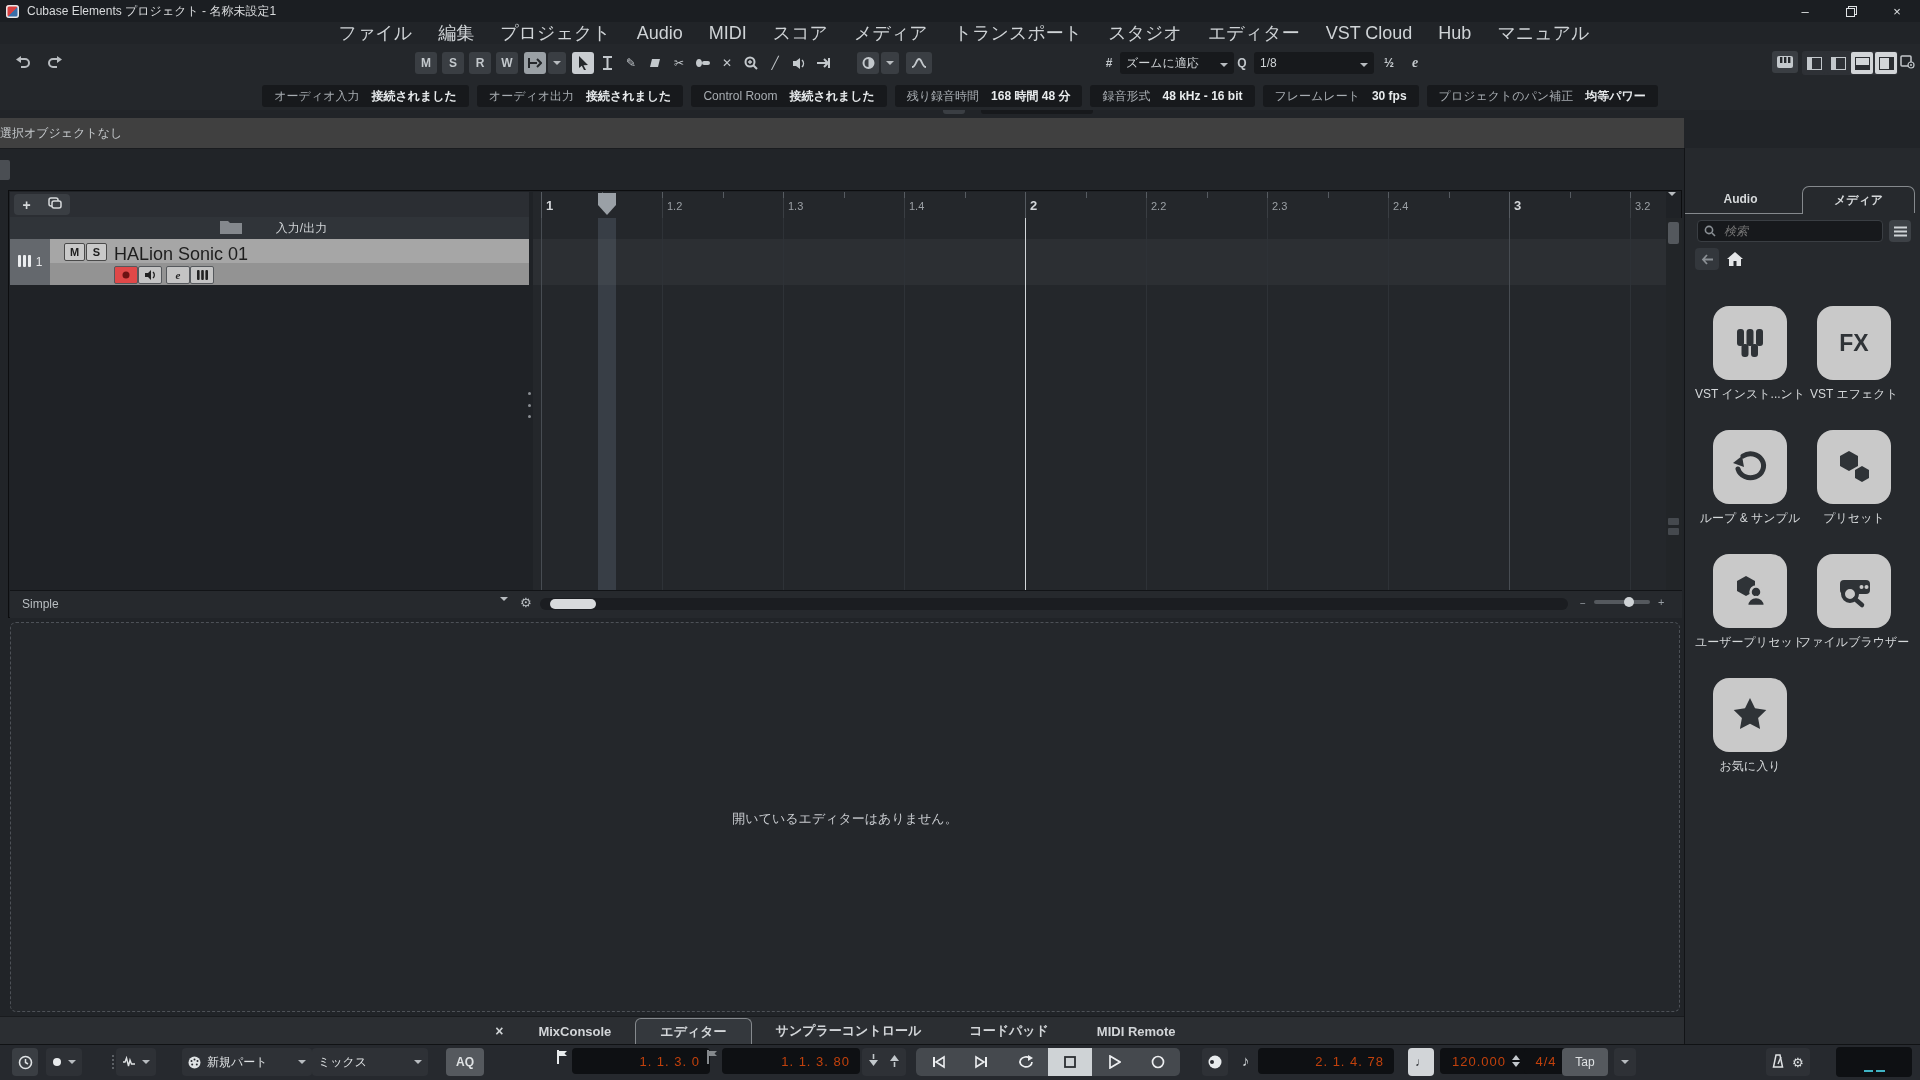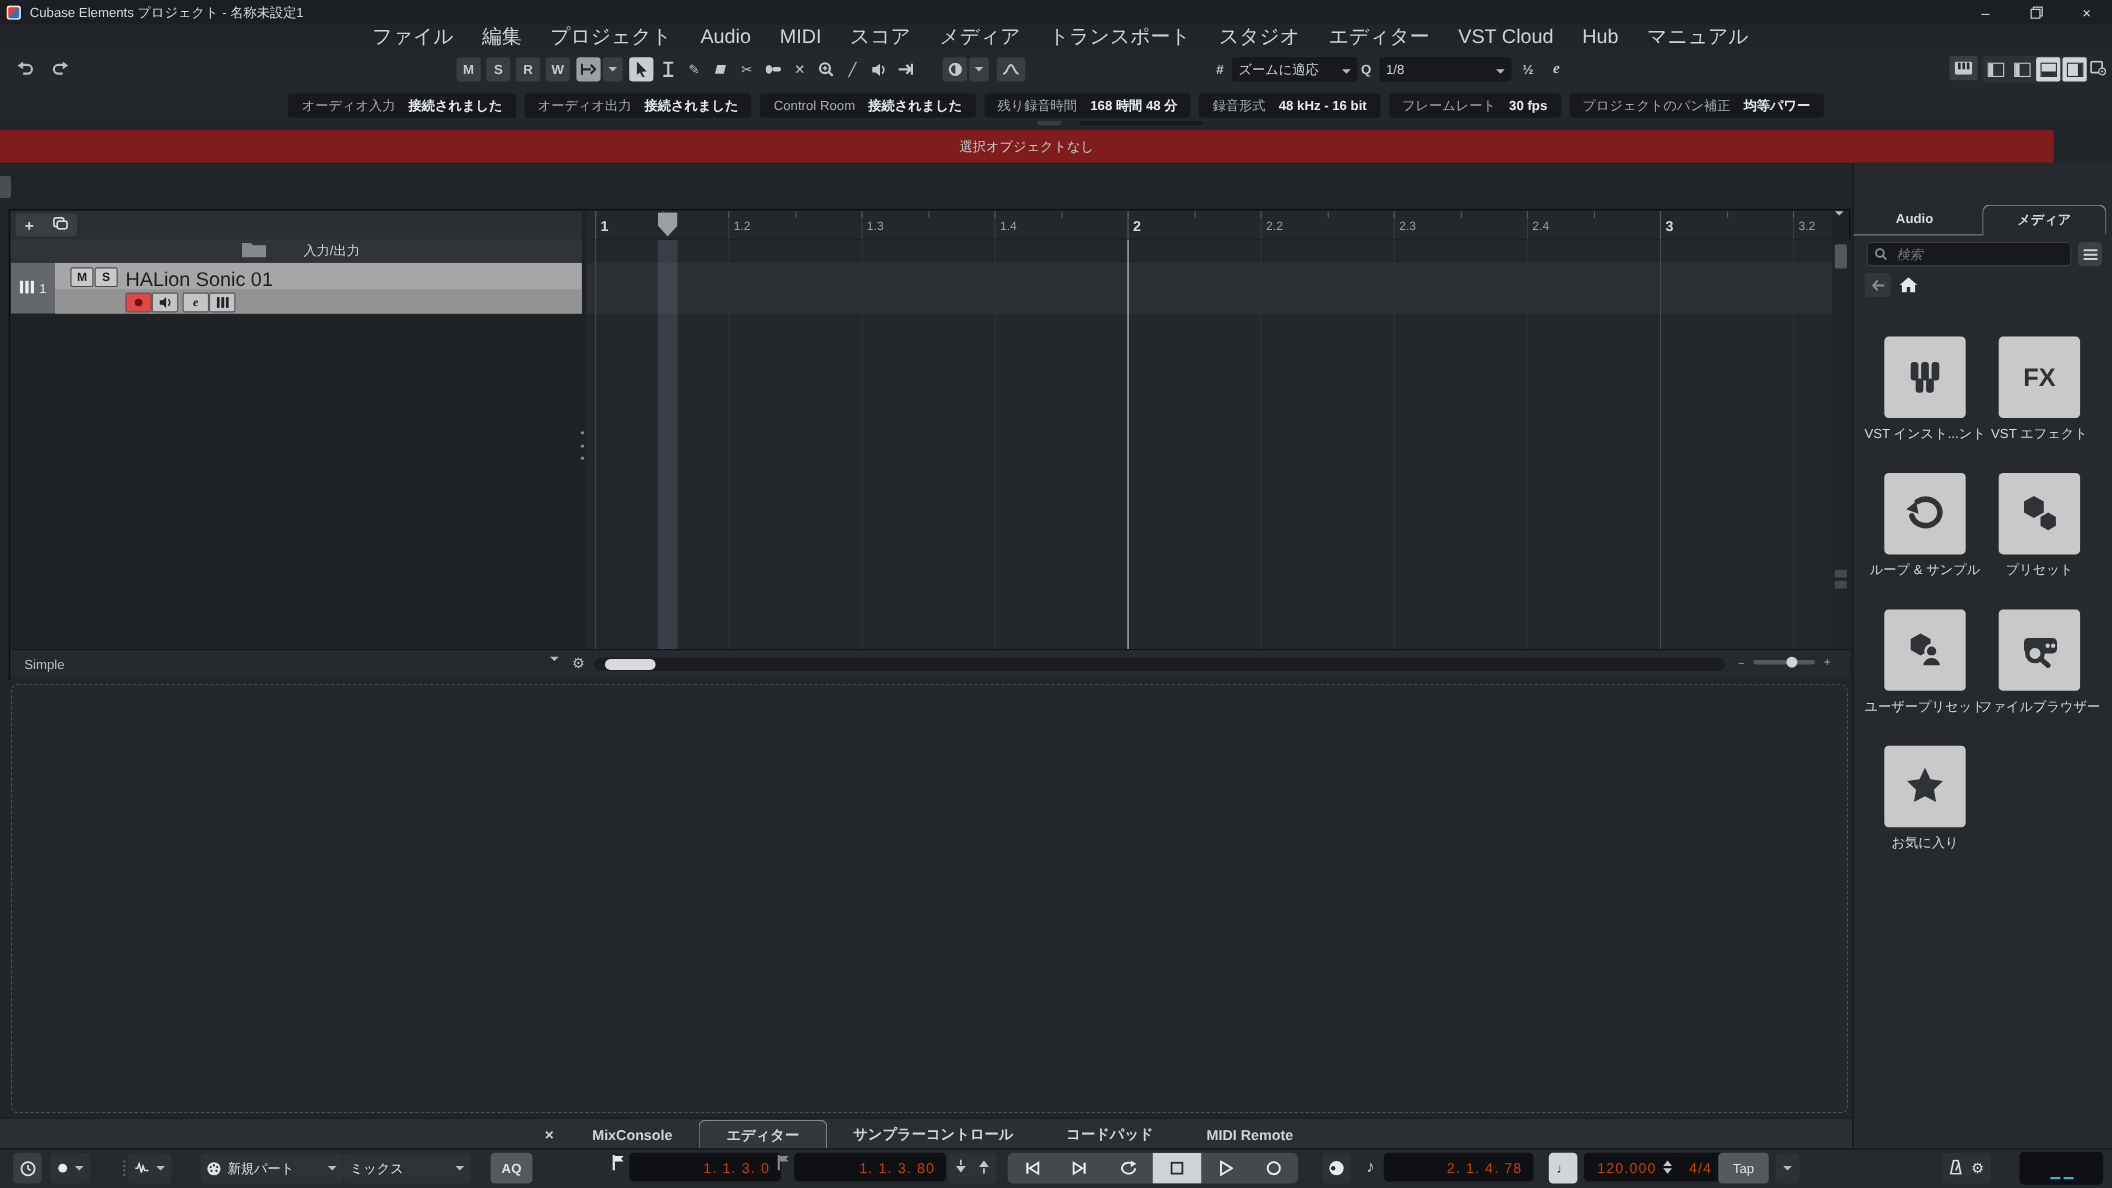--- a/index.html
+++ b/index.html
@@ -36,21 +36,21 @@
   .zicon{width:13px;height:11px;border:1.5px solid #c3c8cc;position:relative;}
   .zonebtn.on .zicon{border-color:#2a2d31;}
   .zicon.l:before{content:"";position:absolute;left:0;top:0;bottom:0;width:4px;background:#c3c8cc;}
   .zonebtn.on .zicon.b:before{content:"";position:absolute;left:0;right:0;bottom:0;height:4px;background:#2a2d31;}
   .zonebtn.on .zicon.r:before{content:"";position:absolute;right:0;top:0;bottom:0;width:4px;background:#2a2d31;}
   
   .infobar{left:0;top:82px;width:1920px;height:28px;display:flex;justify-content:center;align-items:center;gap:8px;background:#24272b;}
   .pill{display:flex;align-items:center;gap:12px;background:#17191c;border-radius:3px;height:22px;padding:0 12px;}
   .pill .plabel{color:#a7acb1;font-size:12px;}
   .pill .pvalue{color:#e8ebed;font-size:12px;font-weight:bold;}
-  .statusline{left:0;top:118px;width:1867px;height:30px;background:#7f1d1d;display:flex;align-items:center;justify-content:center;color:#c6cacd;border-bottom:1px solid #1a1c1f;}
+  .statusline{left:0;top:118px;width:1684px;height:30px;background:#404040;display:flex;align-items:center;justify-content:flex-start;color:#c6cacd;border-bottom:1px solid #1a1c1f;}
   
   .project{left:8px;top:190px;width:1674px;height:428px;background:#1f2226;border:1px solid #0c0d0f;box-sizing:border-box;}
   .trackhdr{left:10px;top:192px;width:519px;height:25px;background:#2b2e33;}
   .hdrgroup{position:absolute;left:4px;top:2px;height:21px;width:56px;background:#3a3e43;border-radius:4px;display:flex;align-items:center;justify-content:space-around;color:#d6d9db;font-weight:bold;}
   .ruler{left:533px;top:192px;width:1133px;height:26px;background:#24272b;border-bottom:1px solid #0c0d0f;overflow:hidden;}
   .rtick{position:absolute;top:0;width:1px;height:6px;background:#565b61;}
   .rlabel{position:absolute;top:8px;font-size:11px;color:#9ba0a5;}
   .rlabel.major{font-size:13px;color:#d4d7da;font-weight:bold;top:6px;}
   .rline{position:absolute;top:0;bottom:0;width:1px;background:#565b61;}
   .cursorhead{left:598px;top:193px;width:18px;height:22px;background:#9aa0a6;
@@ -105,21 +105,21 @@
   .meterbox i{position:absolute;bottom:5px;width:9px;height:2px;background:#3fb4c4;}
   
   .rightzone{left:1684px;top:148px;width:236px;height:896px;background:#26292d;border-left:1px solid #121417;}
   .rtabs{position:absolute;left:0;top:38px;width:236px;height:27px;display:flex;align-items:flex-end;}
   .rtab{flex:1;text-align:center;font-weight:bold;color:#d6d9db;font-size:12px;height:27px;line-height:27px;}
   .rtab.activetab{border:1px solid #85898d;border-bottom:none;border-radius:7px 7px 0 0;background:#26292d;height:26px;line-height:26px;margin:0 6px;}
   .searchbox{position:absolute;left:12px;top:72px;width:186px;height:22px;background:#17191c;border:1px solid #3a3e43;border-radius:4px;display:flex;align-items:center;padding:0 6px;gap:6px;box-sizing:border-box;}
   .searchbox input{background:transparent;border:none;outline:none;color:#b9bec2;font-style:italic;font-size:12px;width:130px;font-family:inherit;}
   .listbtn{position:absolute;left:204px;top:72px;width:22px;height:22px;background:#3d4146;border-radius:4px;display:flex;align-items:center;justify-content:center;}
   .navbtn{position:absolute;top:100px;width:24px;height:22px;border-radius:4px;display:flex;align-items:center;justify-content:center;}
-  .tile{position:absolute;width:74px;height:74px;background:#c9c9c9;border-radius:4px;display:flex;align-items:center;justify-content:center;}
+  .tile{position:absolute;width:74px;height:74px;background:#c9c9c9;border-radius:16px;display:flex;align-items:center;justify-content:center;}
   .tilelabel{position:absolute;width:110px;text-align:center;color:#d5d8da;font-size:12px;white-space:nowrap;}
 </style>
 </head>
 <body>
 
 <div class="app">
 
   <div class="abs titlebar">
     <span class="applogo"></span>
     <span class="wintitle">Cubase Elements プロジェクト - 名称未設定1</span>
@@ -472,20 +472,21 @@
     <span style="position:absolute;left:1648px;top:5px;color:#9aa0a5;font-size:11px;">+</span>
   </div>
 
   <div class="abs vscroll">
     <div class="vthumb"></div>
     <div class="vmini" style="top:300px;"></div>
     <div class="vmini" style="top:310px;"></div>
   </div>
 
   <div class="abs lowerzone"></div>
+  <div class="abs emptytext">開いているエディターはありません。</div>
 
   <div class="abs tabbar">
     <span class="tabclose">×</span>
   <div class="tab">MixConsole</div>
       <div class="tab activetab">エディター</div>
       <div class="tab">サンプラーコントロール</div>
       <div class="tab">コードパッド</div>
       <div class="tab">MIDI Remote</div>
     </div>
 

